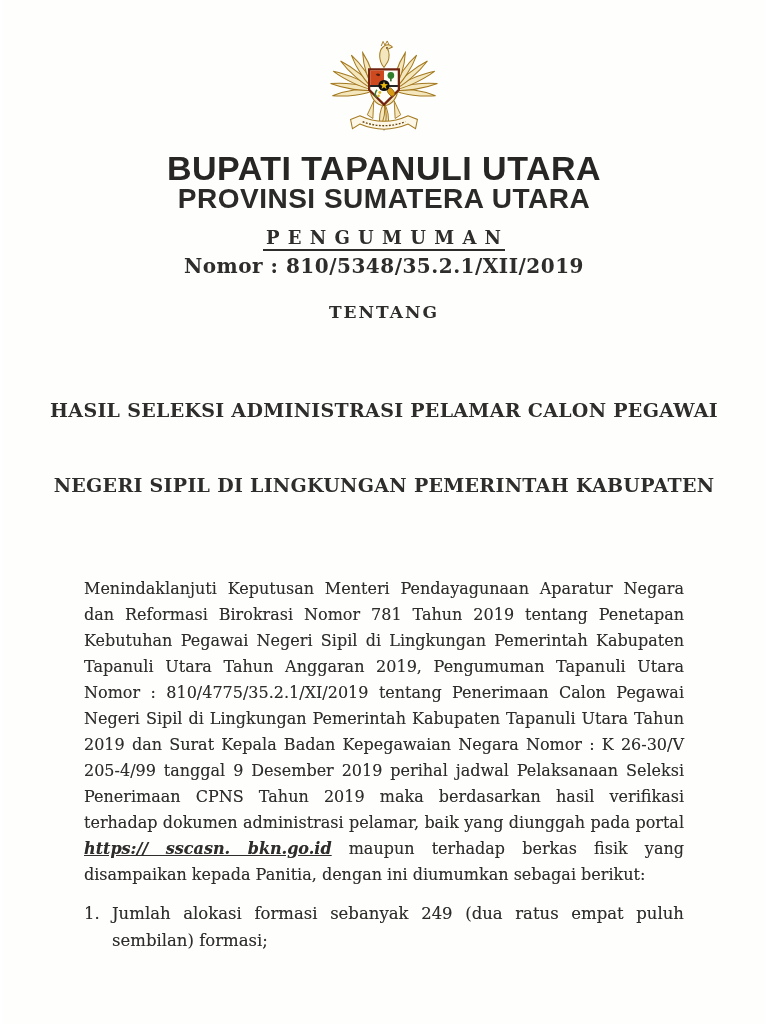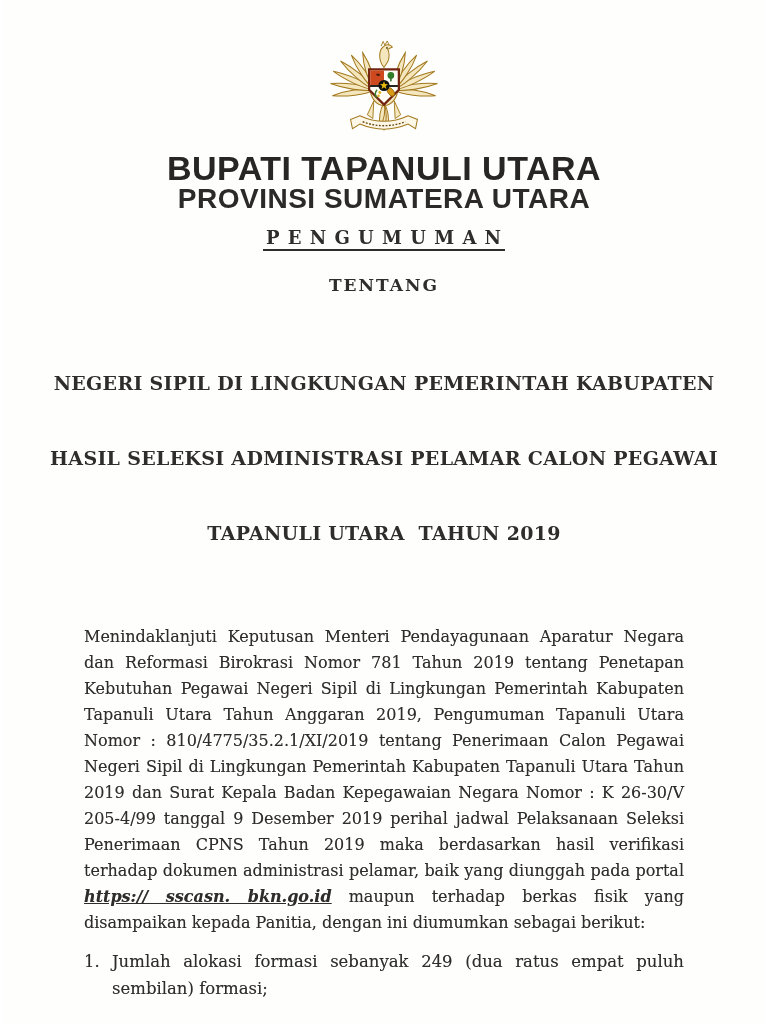--- a/index.html
+++ b/index.html
@@ -118,27 +118,27 @@
       <path d="M37 94.5 Q60 103 83 94.5" stroke="#6b4a12" stroke-width="1.5" stroke-dasharray="2 1.6" fill="none"></path>
     </svg>
   </div>
 
   <div class="h1 center">BUPATI TAPANULI UTARA</div>
   <div class="h2 center">PROVINSI SUMATERA UTARA</div>
 
   <div class="pengumuman-wrap center">
     <span class="pengumuman">P E N G U M U M A N</span>
   </div>
+  <div class="nomor center">Nomor : 810/5348/35.2.1/XII/2019</div>
 
   <div class="tentang center">TENTANG</div>
 
   <div class="subject center">
+    <div>HASIL SELEKSI ADMINISTRASI PELAMAR CALON PEGAWAI</div>
     <div>NEGERI SIPIL DI LINGKUNGAN PEMERINTAH KABUPATEN</div>
-    <div>HASIL SELEKSI ADMINISTRASI PELAMAR CALON PEGAWAI</div>
-    <div>TAPANULI UTARA  TAHUN 2019</div>
   </div>
 
   <div class="content">
     <p class="intro"><span>Menindaklanjuti Keputusan Menteri Pendayagunaan Aparatur Negara dan Reformasi Birokrasi Nomor 781 Tahun 2019 tentang Penetapan Kebutuhan Pegawai Negeri Sipil di Lingkungan Pemerintah Kabupaten Tapanuli Utara Tahun Anggaran 2019, Pengumuman Tapanuli Utara Nomor : 810/4775/35.2.1/XI/2019 tentang Penerimaan Calon Pegawai Negeri Sipil di Lingkungan Pemerintah Kabupaten Tapanuli Utara Tahun 2019 dan Surat Kepala Badan Kepegawaian Negara Nomor : K 26-30/V 205-4/99 tanggal 9 Desember 2019 perihal jadwal Pelaksanaan Seleksi Penerimaan CPNS Tahun 2019 maka berdasarkan hasil verifikasi terhadap dokumen administrasi pelamar, baik yang diunggah pada portal </span><a class="url">https:// sscasn. bkn.go.id</a><span> maupun terhadap berkas fisik yang disampaikan kepada Panitia, dengan ini diumumkan sebagai berikut:</span></p>
 
     <ol class="items">
       <li>
         <span class="num">1.</span>
         <span>Jumlah alokasi formasi sebanyak 249 (dua ratus empat puluh sembilan) formasi;</span><a class="url"></a><span></span><em></em><span></span>
       </li>

